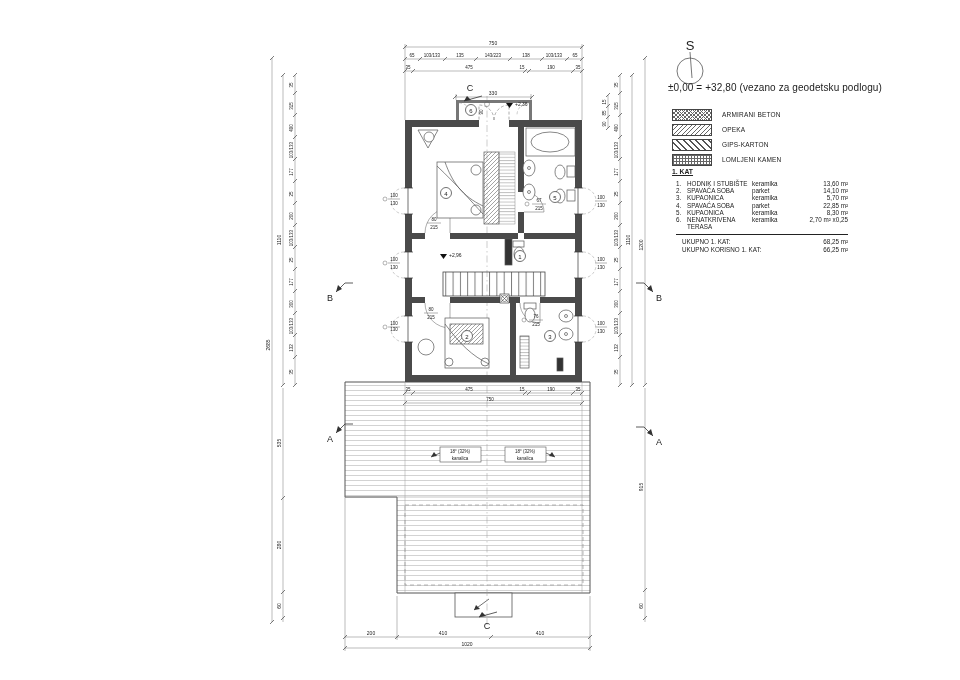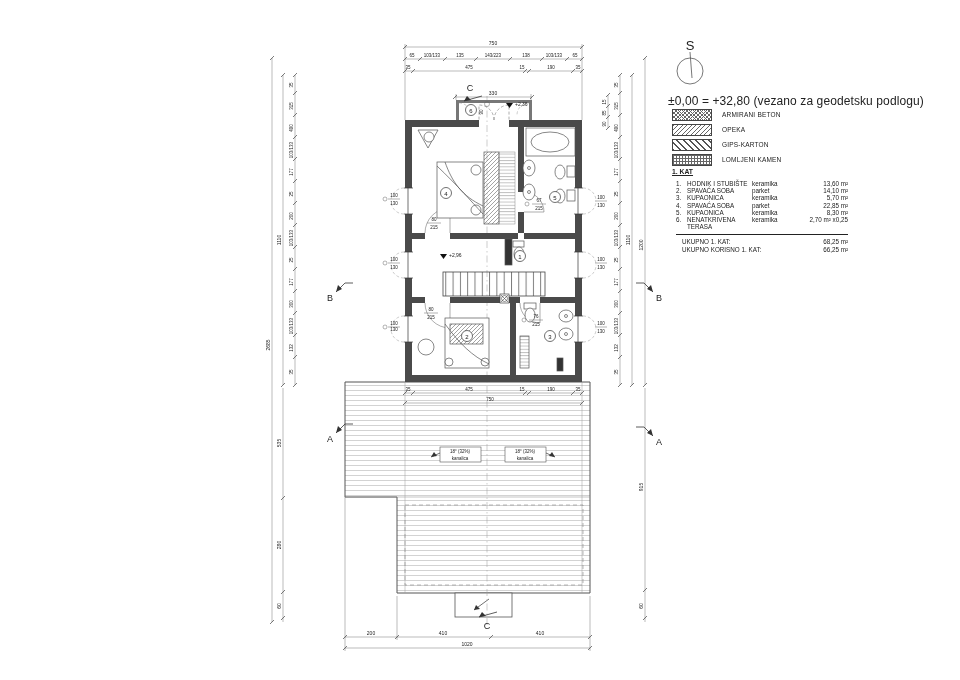--- a/index.html
+++ b/index.html
@@ -1,21 +1,21 @@
 <!DOCTYPE html>
 <html><head>
 <meta charset="utf-8">
 <style>
   html,body{margin:0;padding:0;background:#fff;}
   .stage{position:relative;width:960px;height:680px;background:#ffffff;overflow:hidden;
          font-family:"Liberation Sans",sans-serif;color:#222;}
   .stage svg{position:absolute;left:0;top:0;}
   .abs{position:absolute;}
   
-  .datum{left:668px;top:82px;font-size:12px;letter-spacing:.1px;margin-top:12px;}
+  .datum{left:668px;top:82px;font-size:10px;letter-spacing:.1px;}
   .legend{left:672px;top:108px;}
   .legend-item{display:flex;align-items:center;height:13px;margin-bottom:2px;}
   .swatch{width:38px;height:10px;border:1px solid #444;margin-right:10px;background-color:#fff;}
   .sw-crosshatch{background-image:
      repeating-linear-gradient(45deg,#666 0,#666 .7px,transparent .7px,transparent 2.6px),
      repeating-linear-gradient(135deg,#666 0,#666 .7px,transparent .7px,transparent 2.6px);}
   .sw-diag-fwd{background-image:
      repeating-linear-gradient(135deg,#666 0,#666 .8px,transparent .8px,transparent 3.2px);}
   .sw-diag-back{background-image:
      repeating-linear-gradient(45deg,#555 0,#555 1.4px,transparent 1.4px,transparent 4.5px);}

